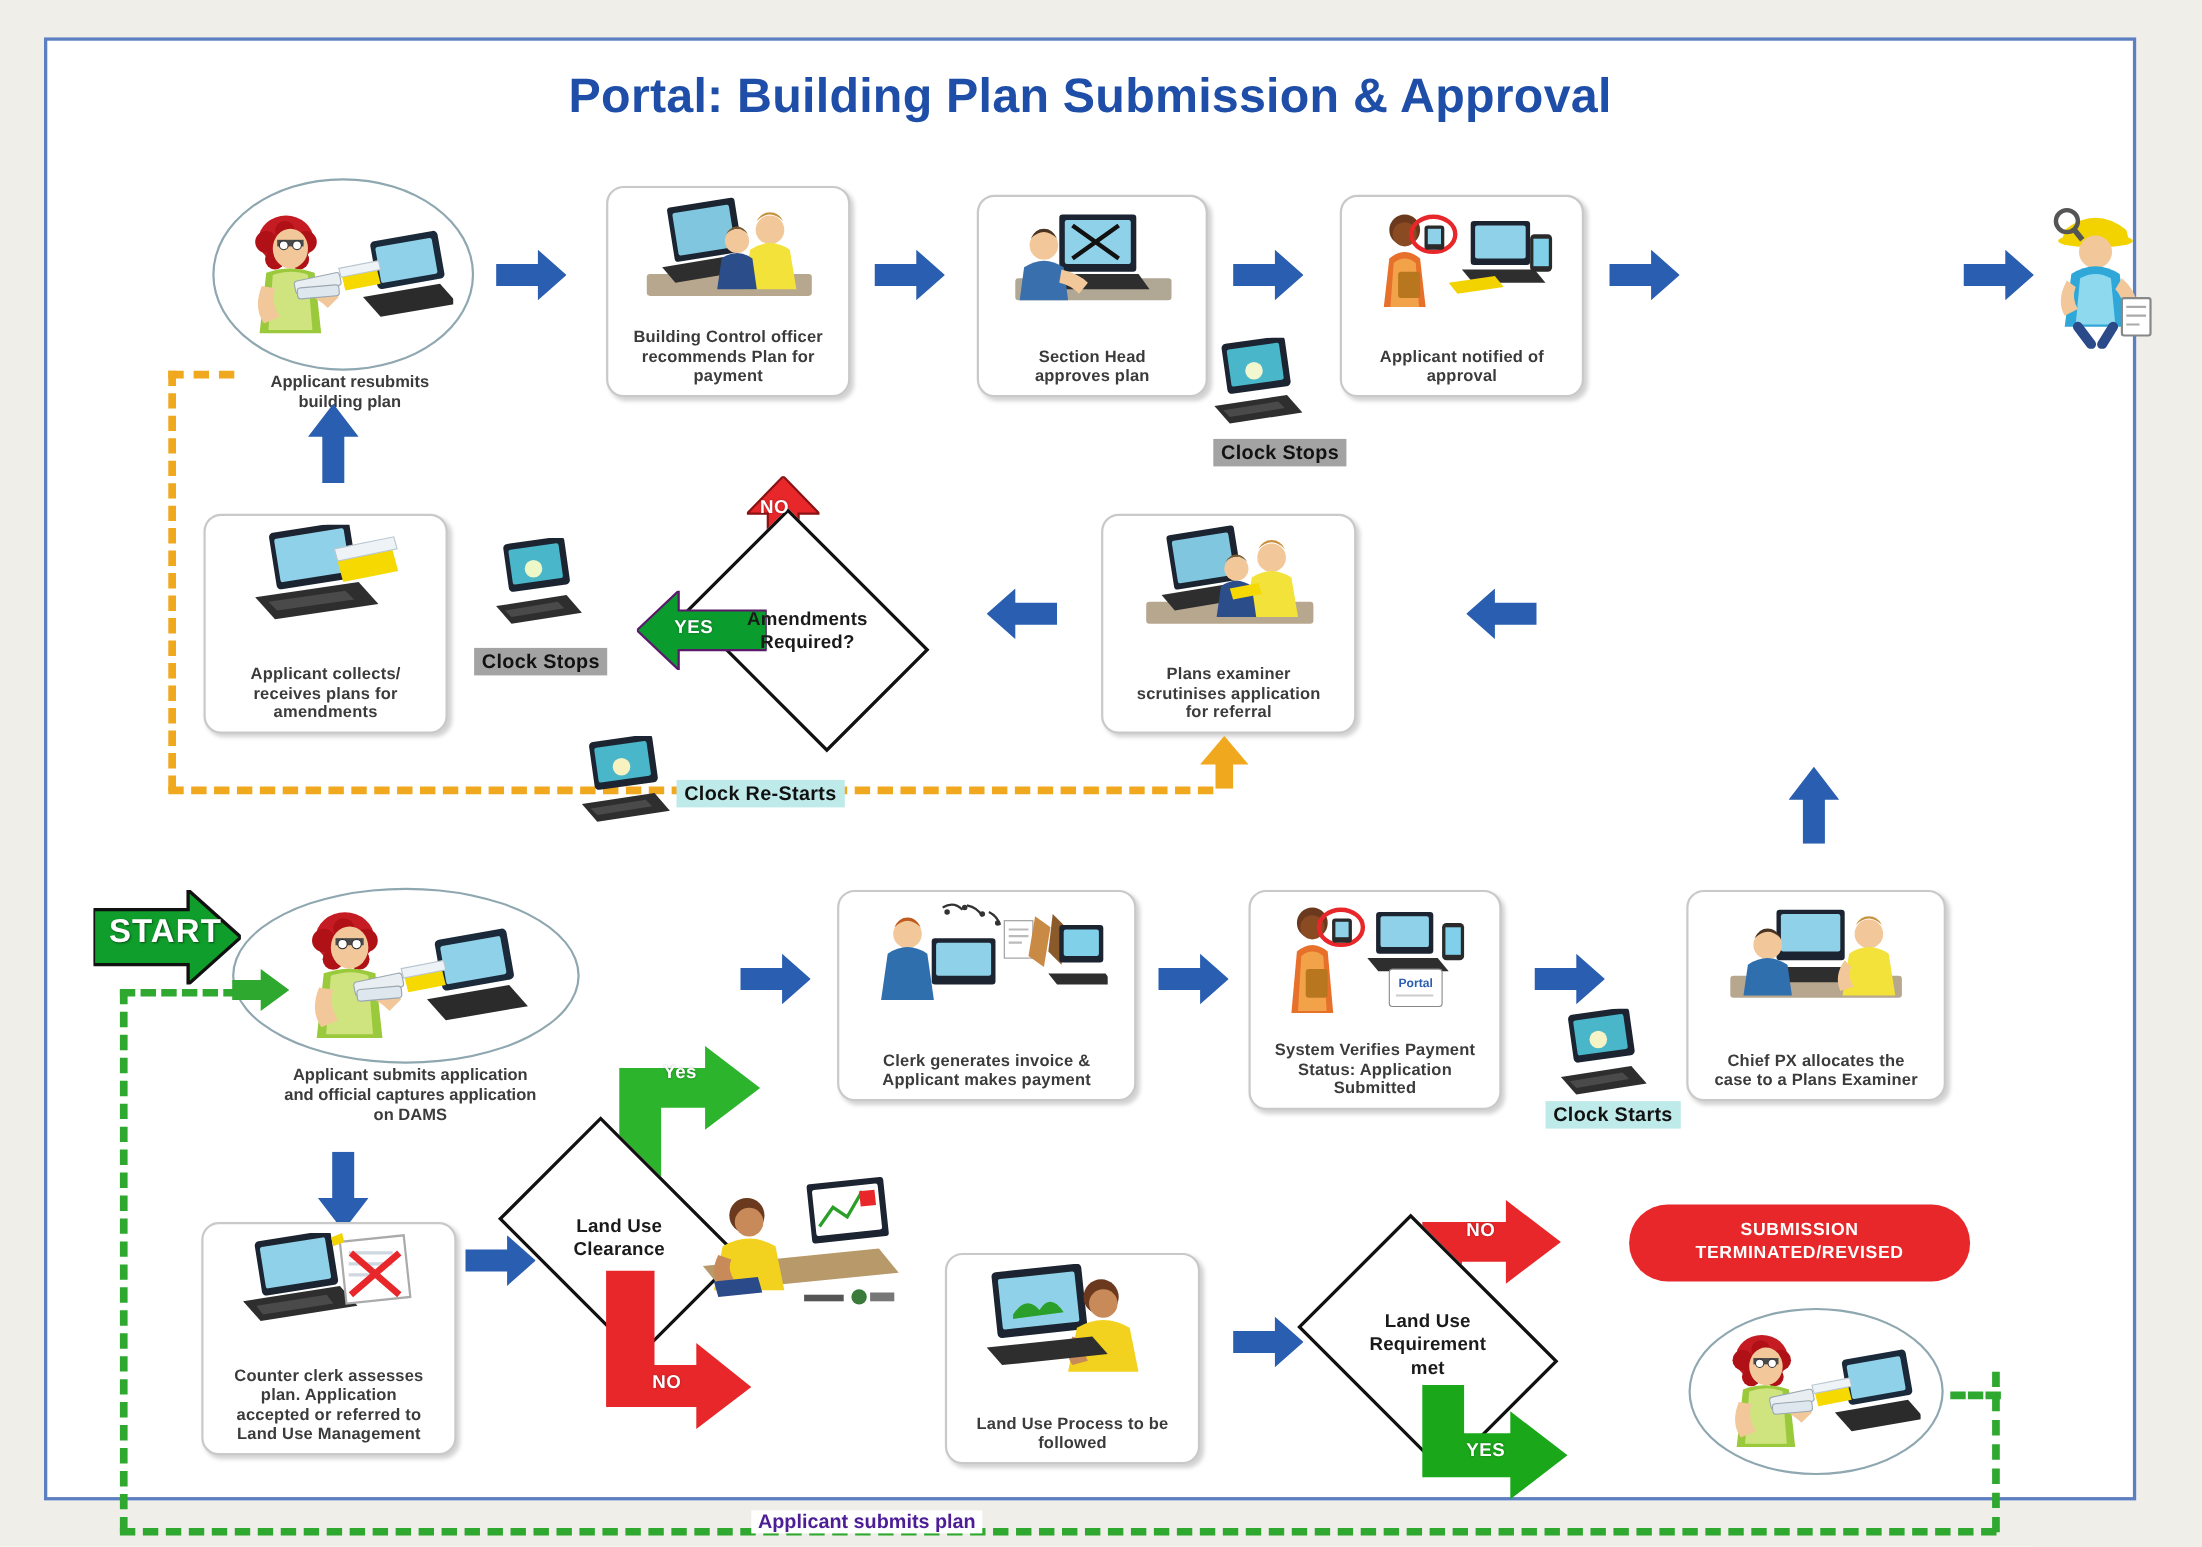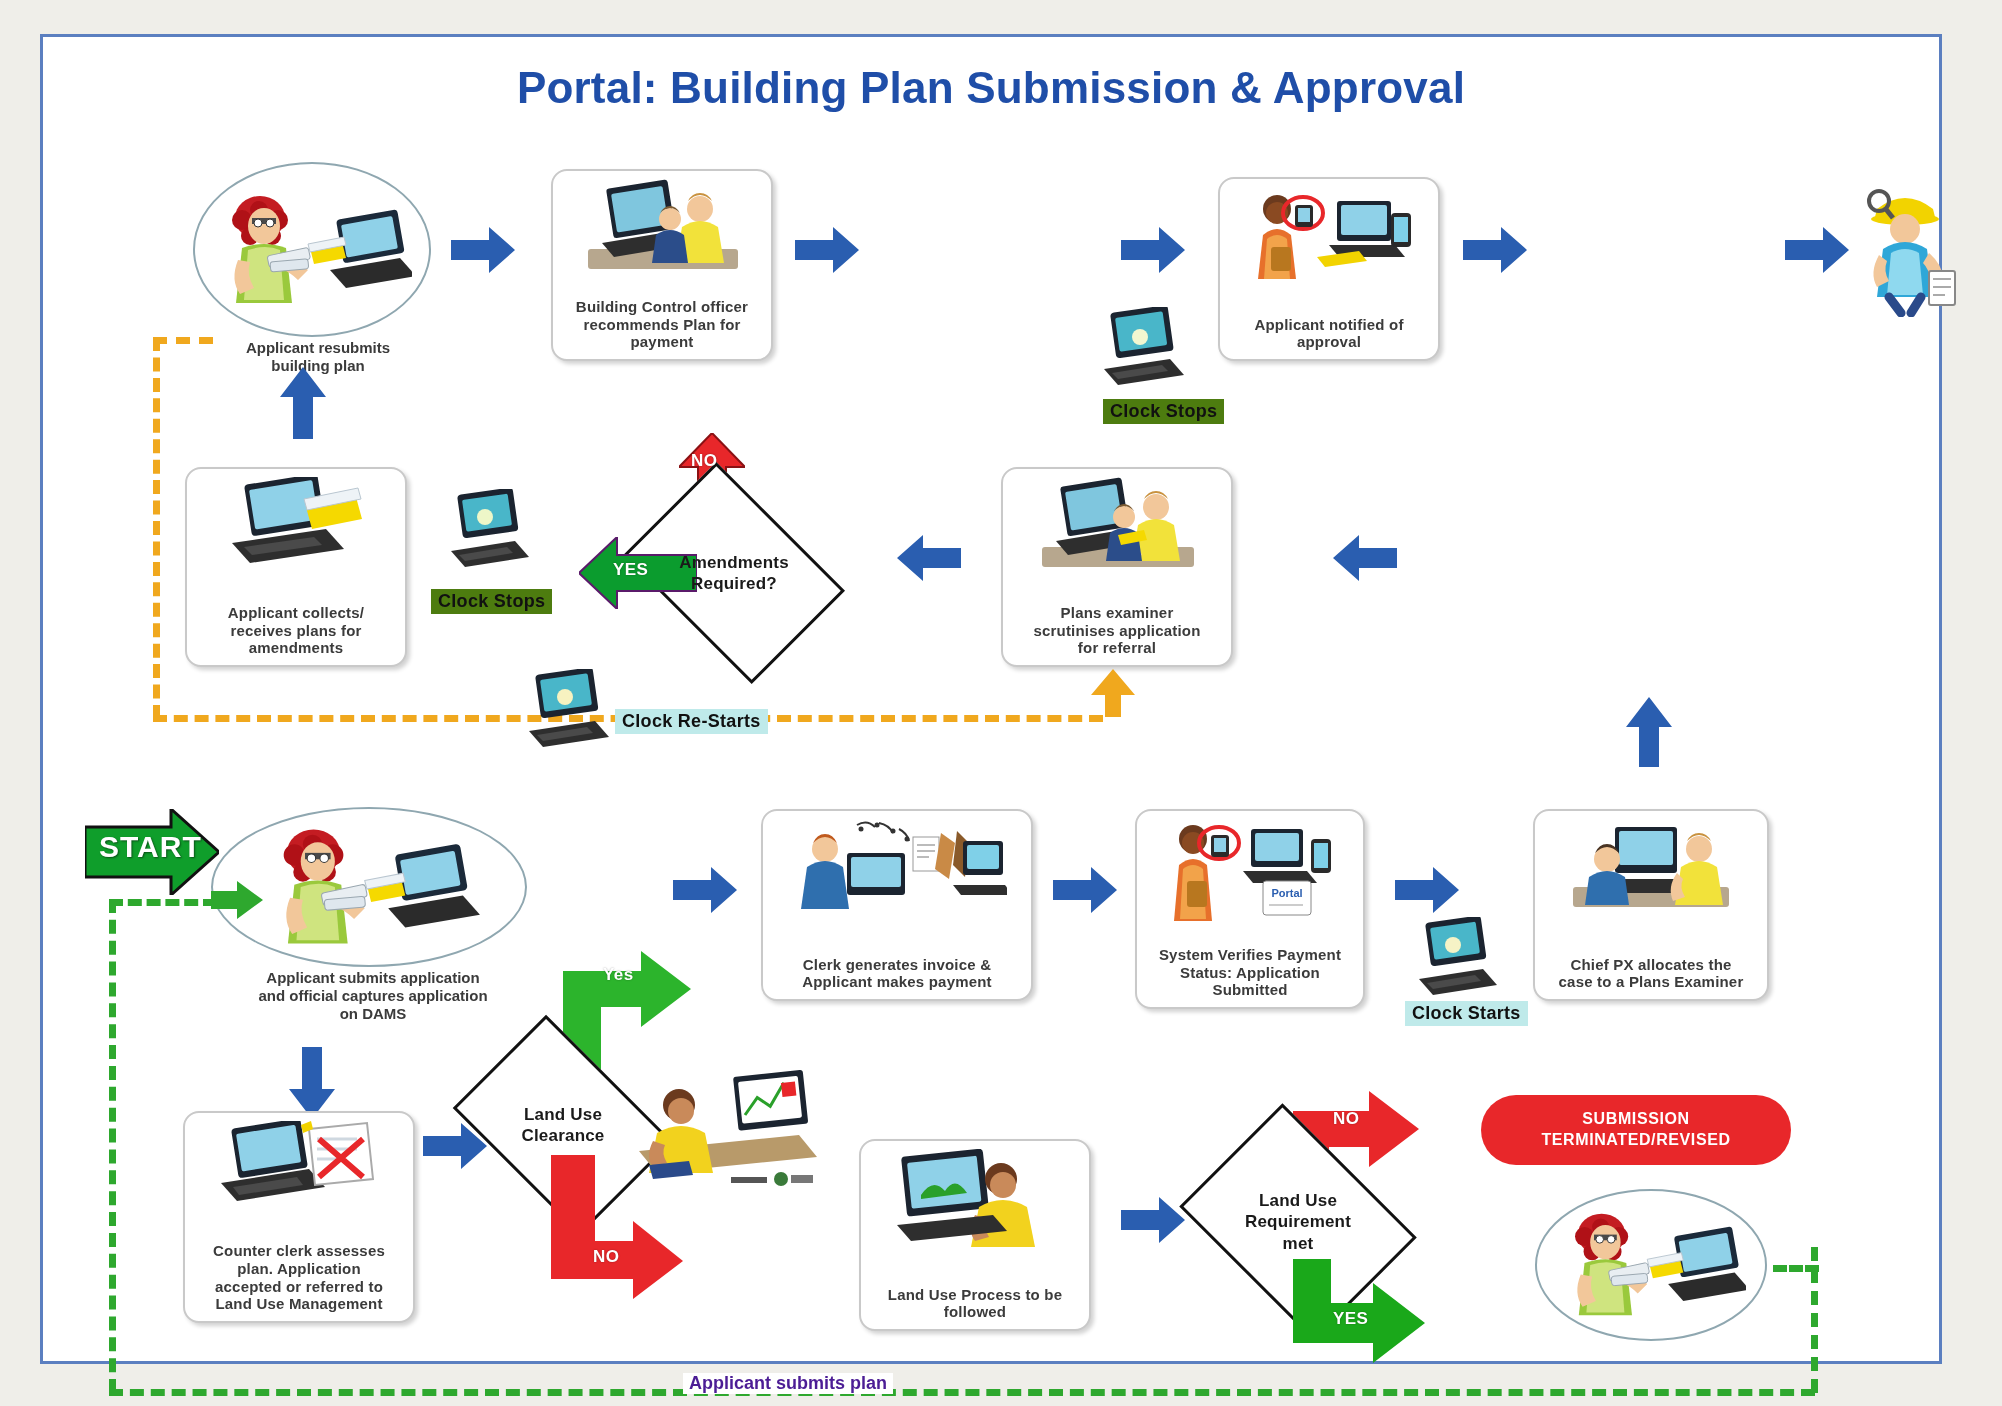--- a/index.html
+++ b/index.html
@@ -108,21 +108,21 @@
   
   .chip{
     position:absolute;
     font-size:18px;
     font-weight:bold;
     color:#111;
     padding:2px 7px;
     letter-spacing:.3px;
     white-space:nowrap;
   }
-  .chip.blue{background:#4d7c0f;}
+  .chip.blue{background:#a3a3a3;}
   .chip.cyan{background:#bfeaea;}
 
   
   .bluearrow{position:absolute;}
   .bluearrow svg{display:block;}
 
   
   .calloutlabel{
     position:absolute;
     font-size:17px;
@@ -242,20 +242,35 @@
 recommends Plan for
 payment</div>
     </div>
 
     <div class="bluearrow" style="left:752px;top:190px;">
       <svg width="64" height="46" viewBox="0 0 64 46">
           <path d="M0 13 h38 V0 l26 23 l-26 23 V33 H0 z" fill="#2a5eb0"></path>
         </svg>
     </div>
 
+    <div class="node" style="left:845px;top:140px;width:210px;height:184px;">
+      <svg class="art" width="160" height="100" viewBox="0 0 160 100">
+        <rect x="10" y="66" width="142" height="20" rx="3" fill="#b0a794"></rect>
+        <rect x="50" y="8" width="70" height="52" rx="3" fill="#1b2430"></rect>
+        <rect x="55" y="13" width="60" height="40" rx="2" fill="#8fd1e8"></rect>
+        <path d="M62 18 l42 30 M104 18 l-42 30" stroke="#111" stroke-width="4"></path>
+        <path d="M36 62 l86 0 l10 14 l-86 0z" fill="#2e2e2e"></path>
+        <circle cx="36" cy="36" r="13" fill="#f2c79a"></circle>
+        <path d="M24 30 q12 -12 24 0 q-4 -9 -12 -9 q-8 0 -12 9z" fill="#4a3524"></path>
+        <path d="M18 56 q18 -12 36 0 l4 30 h-44z" fill="#3a6fae"></path>
+        <path d="M52 58 q16 4 24 12 l-8 10 q-8 -8 -18 -10z" fill="#f2c79a"></path>
+      </svg>
+      <div class="cap" style="white-space:pre-line">Section Head
+approves plan</div>
+    </div>
 
     <div class="bluearrow" style="left:1078px;top:190px;">
       <svg width="64" height="46" viewBox="0 0 64 46">
           <path d="M0 13 h38 V0 l26 23 l-26 23 V33 H0 z" fill="#2a5eb0"></path>
         </svg>
     </div>
 
     <svg style="position:absolute;left:1055px;top:270px;" width="92" height="92" viewBox="0 0 92 92">
       <rect x="12" y="6" width="58" height="46" rx="4" fill="#1b2430" transform="rotate(-8 12 6)"></rect>
       <rect x="17" y="11" width="48" height="34" rx="2" fill="#49b6c9" transform="rotate(-8 17 11)"></rect>

